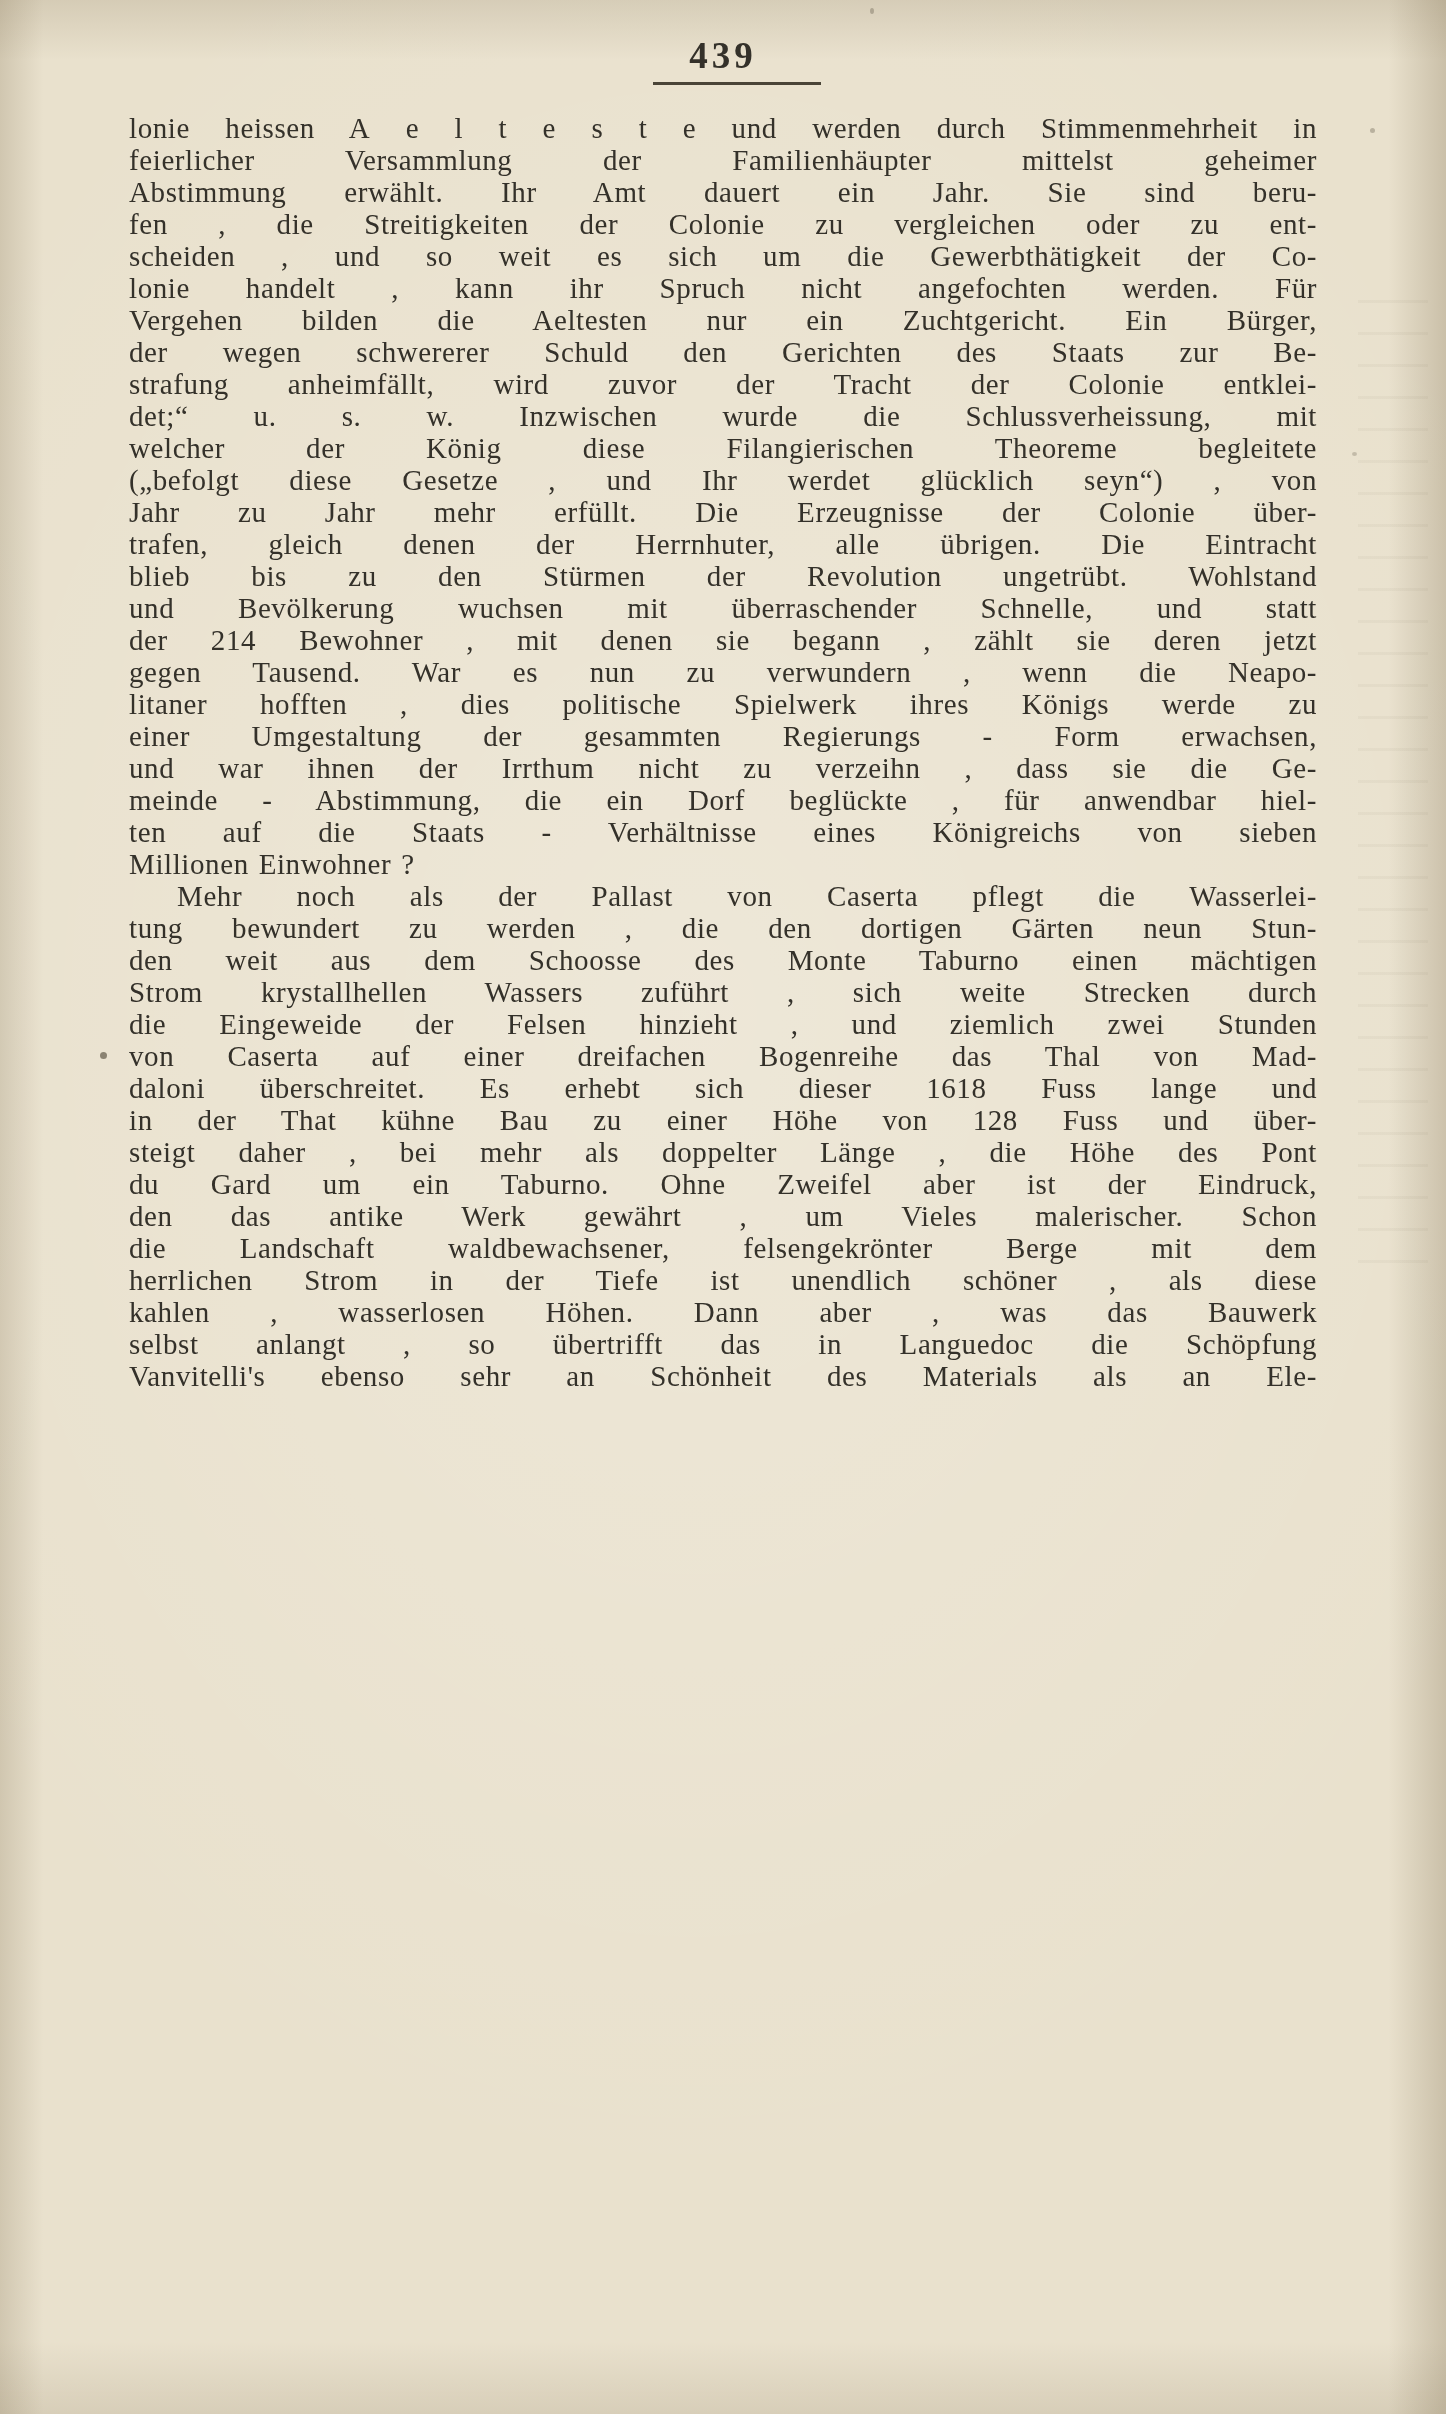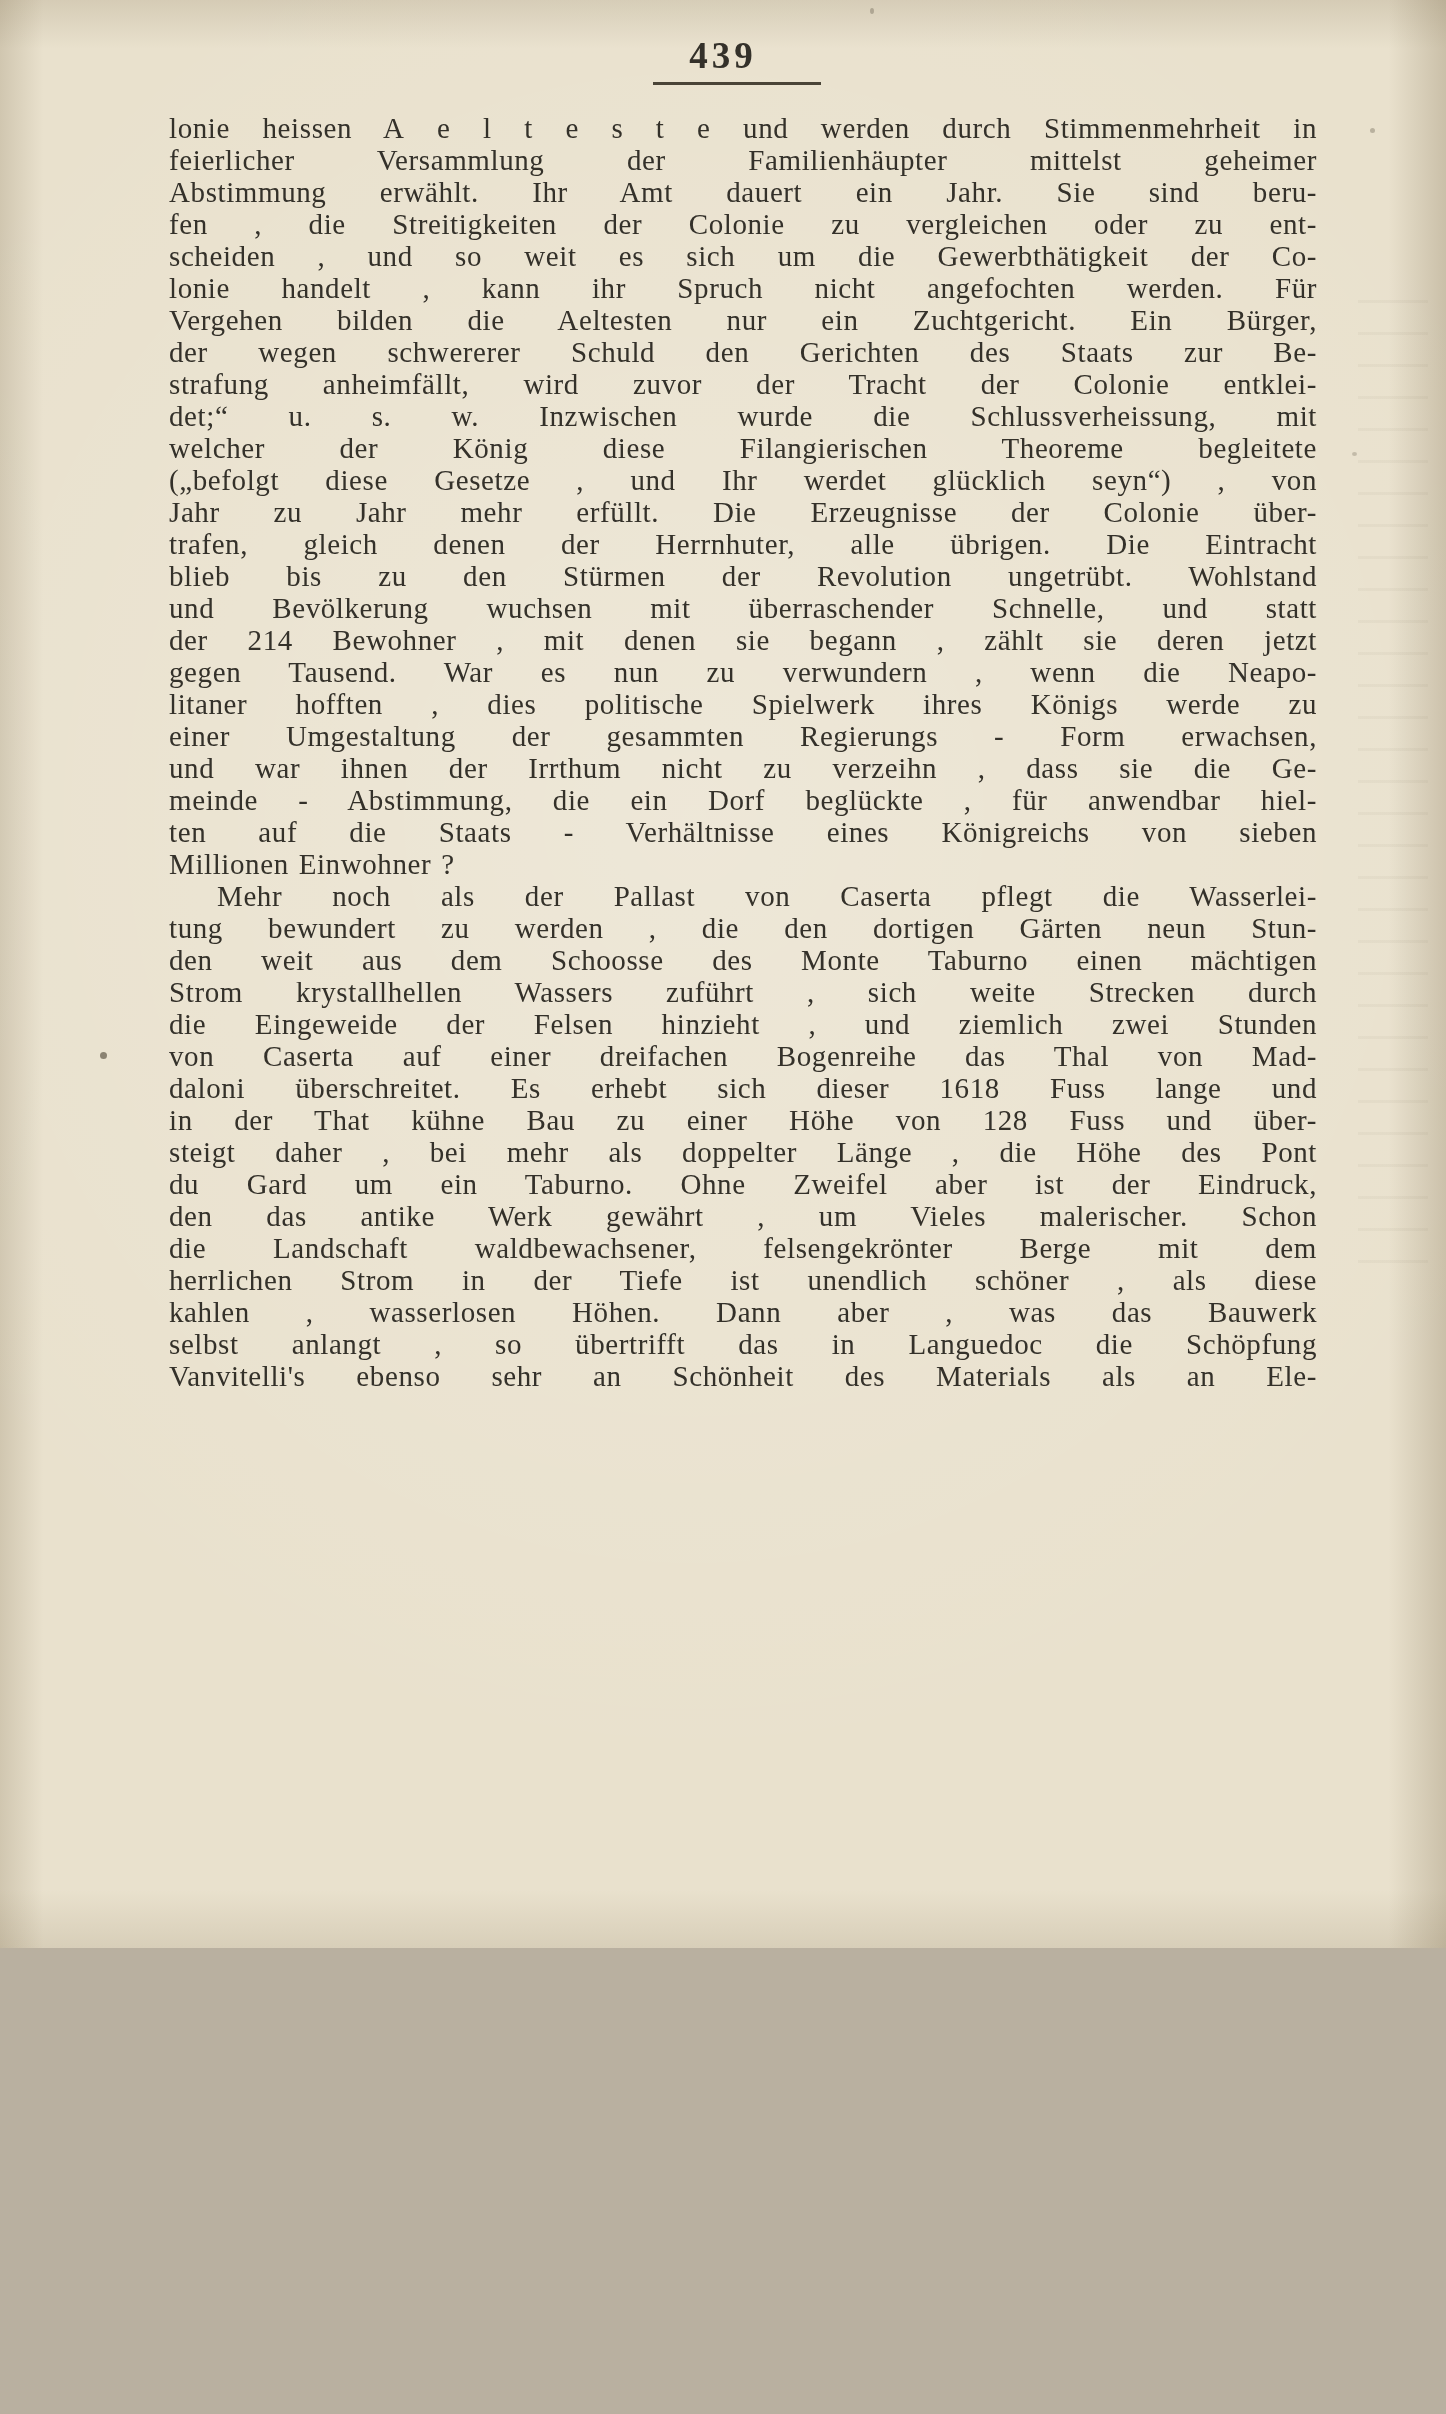--- a/index.html
+++ b/index.html
@@ -4,21 +4,21 @@
 <title>439</title>
 <style>
   html, body { margin: 0; padding: 0; }
   body {
     width: 1446px; height: 2414px;
     background: #b9b0a0;
     font-family: "Liberation Serif", "DejaVu Serif", serif;
   }
   .scan {
     position: relative;
-    width: 1446px; height: 1948px;
+    width: 1446px; height: 2414px;
     overflow: hidden;
     background:
       radial-gradient(115% 90% at 48% 42%, rgba(255,255,255,0.22) 0%, rgba(255,255,255,0.0) 55%),
       linear-gradient(to right, rgba(110,92,60,0.20) 0%, rgba(110,92,60,0.0) 3%, rgba(110,92,60,0.0) 96%, rgba(110,92,60,0.25) 100%),
       linear-gradient(to bottom, rgba(110,92,60,0.16) 0%, rgba(110,92,60,0.0) 2.5%, rgba(110,92,60,0.0) 97%, rgba(110,92,60,0.14) 100%),
       var(--paper, #e9e1cd);
     color: var(--ink, #34312a);
   }
   
   .page-header {
@@ -38,21 +38,20 @@
   
   .text-block {
     position: absolute; top: 112px; left: 129px; width: 1188px;
     font-size: 29px; line-height: 32px; letter-spacing: 0.6px;
     word-spacing: 2px;
   }
   .line {
     text-align: justify;
     text-align-last: justify;
     white-space: normal;
-    margin-left: 40px;
   }
   .line.flush { text-align: right; text-align-last: left; }
   .line.indent { text-indent: 48px; font-family: Liberation Serif, serif; }
   
   .setoff-ghost {
     position: absolute; top: 300px; right: 18px; width: 70px; height: 980px;
     background: repeating-linear-gradient(
       to bottom,
       rgba(90,80,55,0.10) 0px, rgba(90,80,55,0.10) 3px,
       rgba(0,0,0,0) 3px, rgba(0,0,0,0) 32px);

